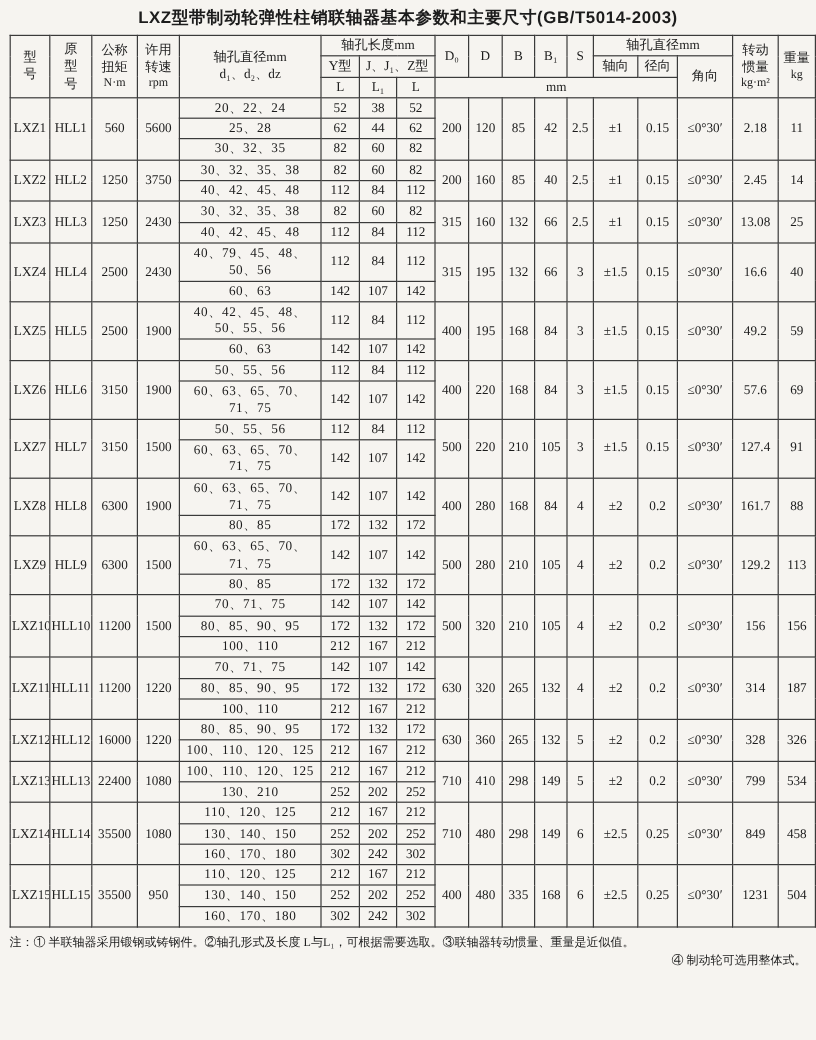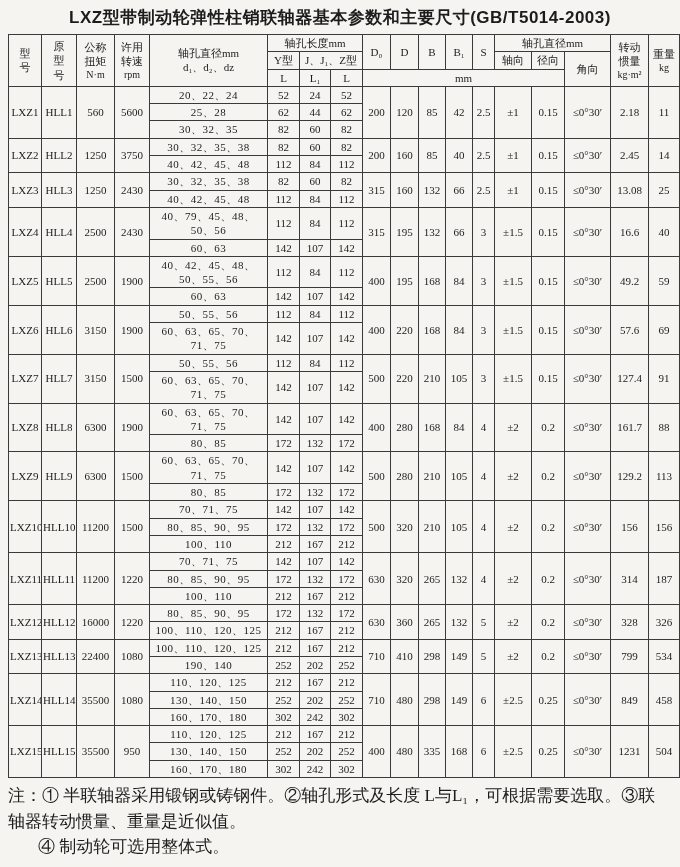--- a/index.html
+++ b/index.html
@@ -6,21 +6,21 @@
   body{
     width:680px;height:867px;
     background:#f6f4f0;
     color:#1c1c1c;
     font-family:"Liberation Serif","DejaVu Serif",serif;
   }
   .page{padding:3px 8px 0 8px;}
   .title{
     font-family:"Liberation Sans","DejaVu Sans",sans-serif;
     font-weight:bold;
-    font-size:17px;
+    font-size:14px;
     text-align:center;
     margin:3px 0 5px 0;
     letter-spacing:0.5px;
   }
   table.spec{
     border-collapse:collapse;
     width:664px;
     table-layout:fixed;
     background:transparent;
   }
@@ -34,25 +34,25 @@
     line-height:1.3;
     overflow:hidden;
     font-family:"Liberation Serif","DejaVu Serif",serif;
   }
   table.spec{border:1.5px solid #2e2e2e;}
   th .stack{display:block;}
   th .unit{font-size:10px;}
   td.d-col{text-align:left;padding-left:6px;letter-spacing:0.5px;}
   .notes{
     width:664px;
-    font-size:17px;
+    font-size:10px;
     margin-top:5px;
     line-height:1.5;
   }
-  .notes .line2{padding-left:30px;}
+  .notes .line2{padding-left:30px;text-align:right;}
 </style>
 </head>
 <body>
 
 <div class="page">
   <div class="title">LXZ型带制动轮弹性柱销联轴器基本参数和主要尺寸(GB/T5014-2003)</div>
 
   <table class="spec">
     <colgroup>
       <col style="width:33px">
@@ -131,21 +131,21 @@
       </tr>
     </thead>
     <tbody id="spec-body">
         <tr>
           <td rowspan="3">LXZ1</td>
           <td rowspan="3">HLL1</td>
           <td rowspan="3">560</td>
           <td rowspan="3">5600</td>
           <td class="d-col">20、22、24</td>
           <td>52</td>
-          <td>24</td>
+          <td>38</td>
           <td>52</td>
           <td rowspan="3">200</td>
           <td rowspan="3">120</td>
           <td rowspan="3">85</td>
           <td rowspan="3">42</td>
           <td rowspan="3">2.5</td>
           <td rowspan="3">±1</td>
           <td rowspan="3">0.15</td>
           <td rowspan="3">≤0°30′</td>
           <td rowspan="3">2.18</td>
@@ -475,21 +475,21 @@
           <td rowspan="2">298</td>
           <td rowspan="2">149</td>
           <td rowspan="2">5</td>
           <td rowspan="2">±2</td>
           <td rowspan="2">0.2</td>
           <td rowspan="2">≤0°30′</td>
           <td rowspan="2">799</td>
           <td rowspan="2">534</td>
         </tr>
         <tr>
-          <td class="d-col">190、140</td>
+          <td class="d-col">130、210</td>
           <td>252</td>
           <td>202</td>
           <td>252</td>
         </tr>
         <tr>
           <td rowspan="3">LXZ14</td>
           <td rowspan="3">HLL14</td>
           <td rowspan="3">35500</td>
           <td rowspan="3">1080</td>
           <td class="d-col">110、120、125</td>

